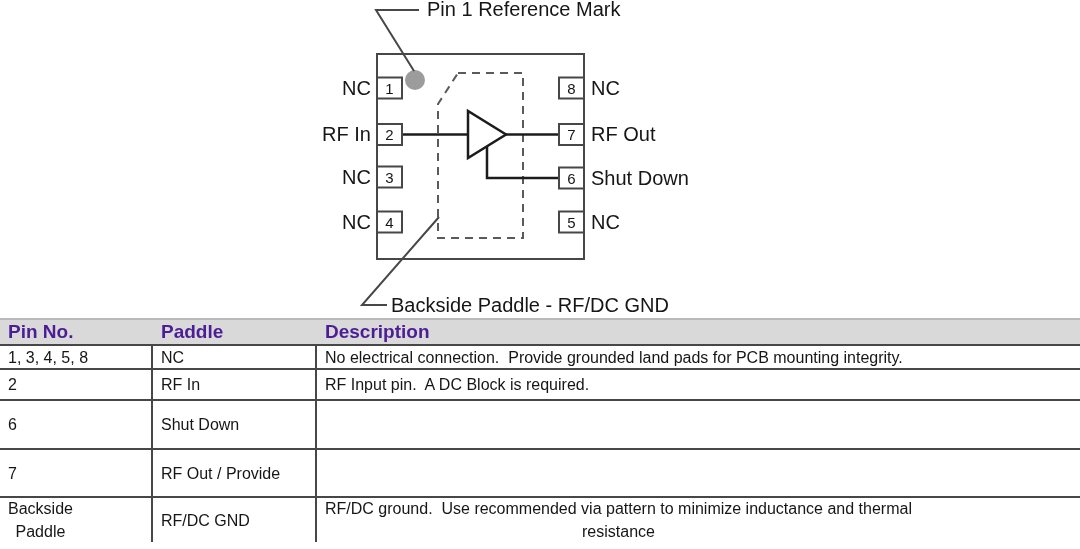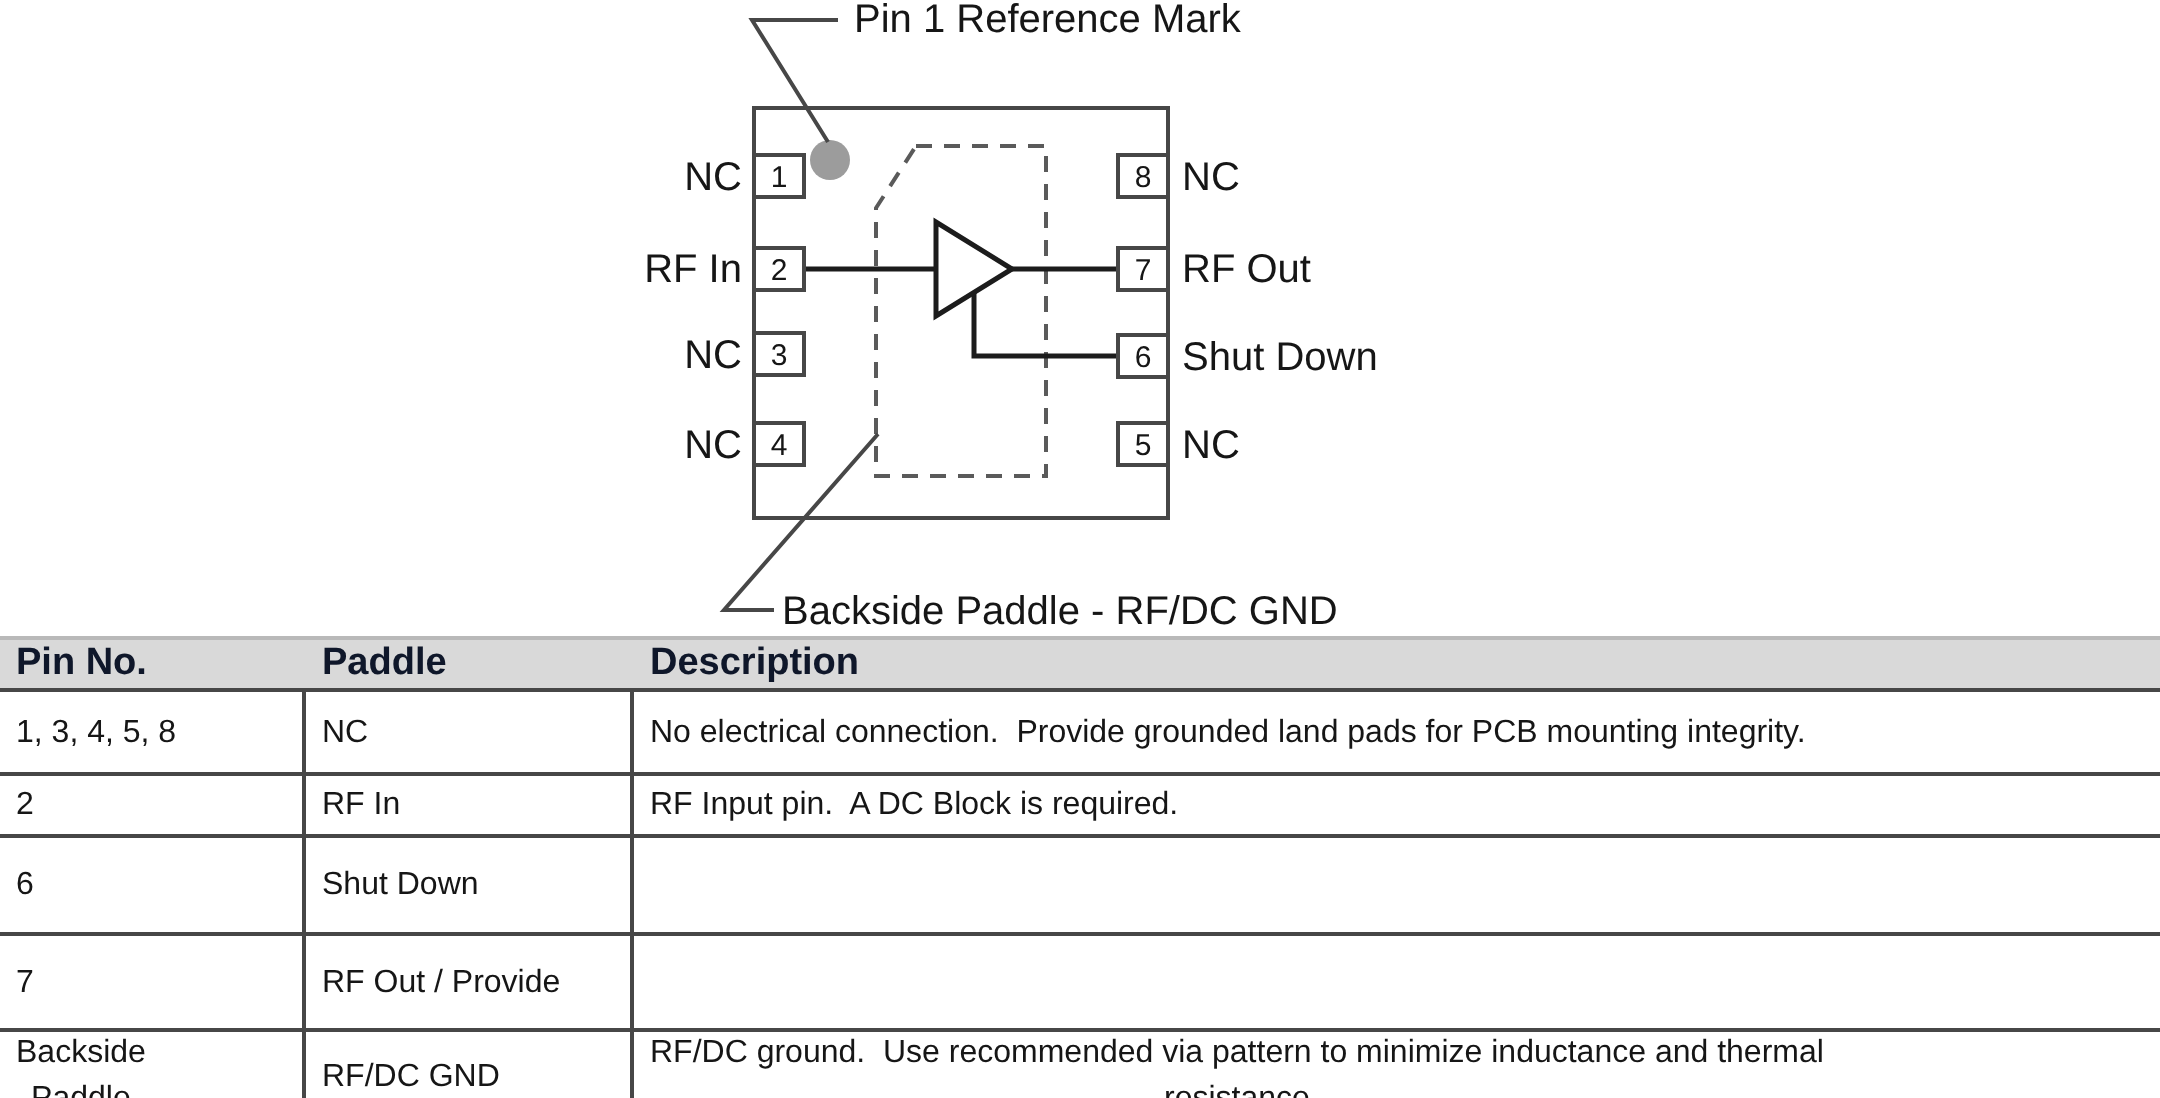--- a/index.html
+++ b/index.html
@@ -24,23 +24,23 @@
   }
   .tr.body { border-top:2px solid #474747; }
   .td {
     box-sizing:border-box; display:flex; align-items:center;
     padding-left:8px;
   }
   .c1 { width:153px; }
   .c2 { width:164px; }
   .c3 { flex:1; padding-right:4px; }
   .body .c1, .body .c2 { border-right:2px solid #474747; }
-  .thead .td { font-weight:bold; font-size:19px; color:#0f172a; }
+  .thead .td { font-weight:bold; font-size:19px; color:#4c1d95; }
   .body .td  { font-size:16px; line-height:23px; white-space:pre-wrap; }
-  .r1 { height:42px; }
+  .r1 { height:24px; }
   .r2 { height:31px; }
   .r3 { height:49px; }
   .r4 { height:48px; }
   .r5 { height:46px; }
 </style>
 </head>
 <body>
 
 <div class="screen">
 

